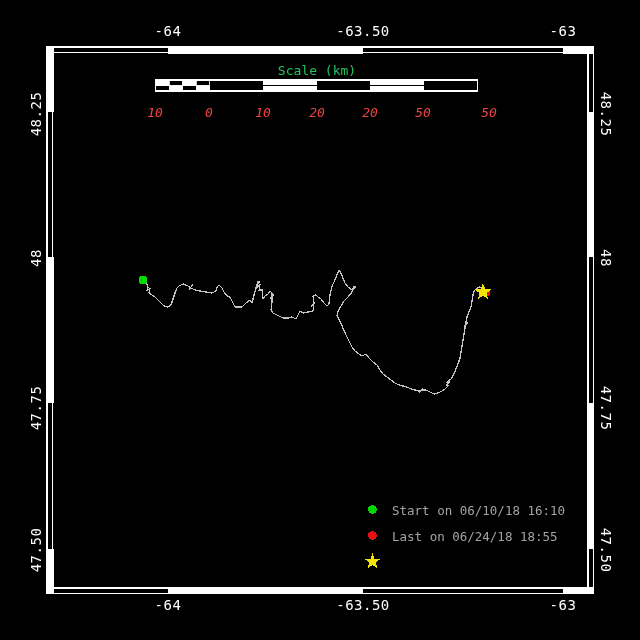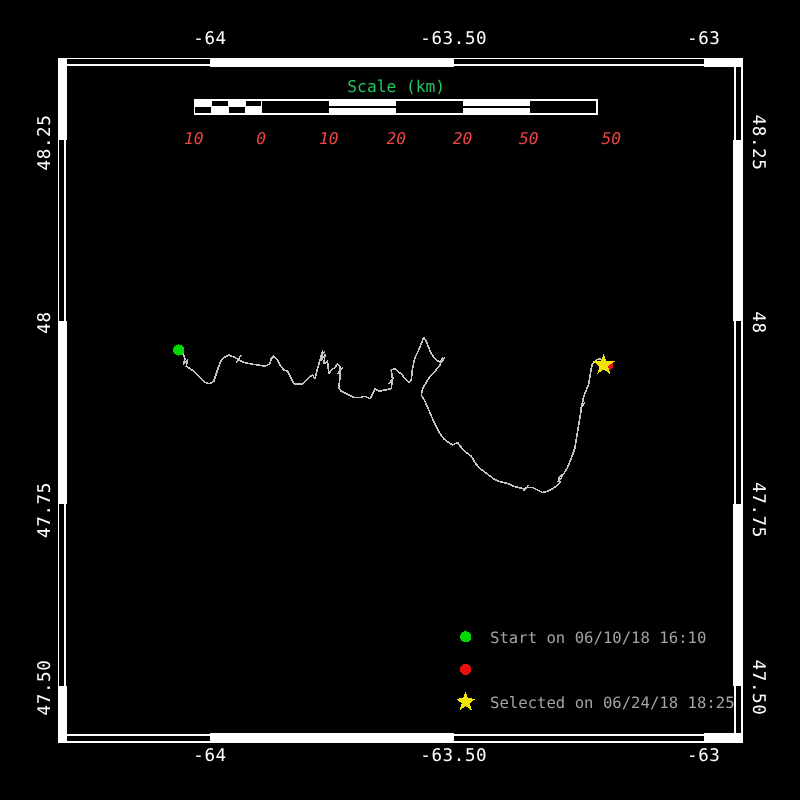--- a/index.html
+++ b/index.html
@@ -92,15 +92,15 @@
   <div class="scale-title" style="left:317px;top:70px">Scale (km)</div>
   <div class="scale-num" style="left:155px;top:112px">10</div>
   <div class="scale-num" style="left:209px;top:112px">0</div>
   <div class="scale-num" style="left:263px;top:112px">10</div>
   <div class="scale-num" style="left:317px;top:112px">20</div>
   <div class="scale-num" style="left:370px;top:112px">20</div>
   <div class="scale-num" style="left:423px;top:112px">50</div>
   <div class="scale-num" style="left:489px;top:112px">50</div>
 
   <div class="legend-label" style="top:510px">Start on 06/10/18 16:10</div>
-  <div class="legend-label" style="top:562px">Selected on 06/24/18 18:25</div>
+  <div class="legend-label" style="top:536px">Last on 06/24/18 18:55</div>
 
 </div>
 
 </body></html>

